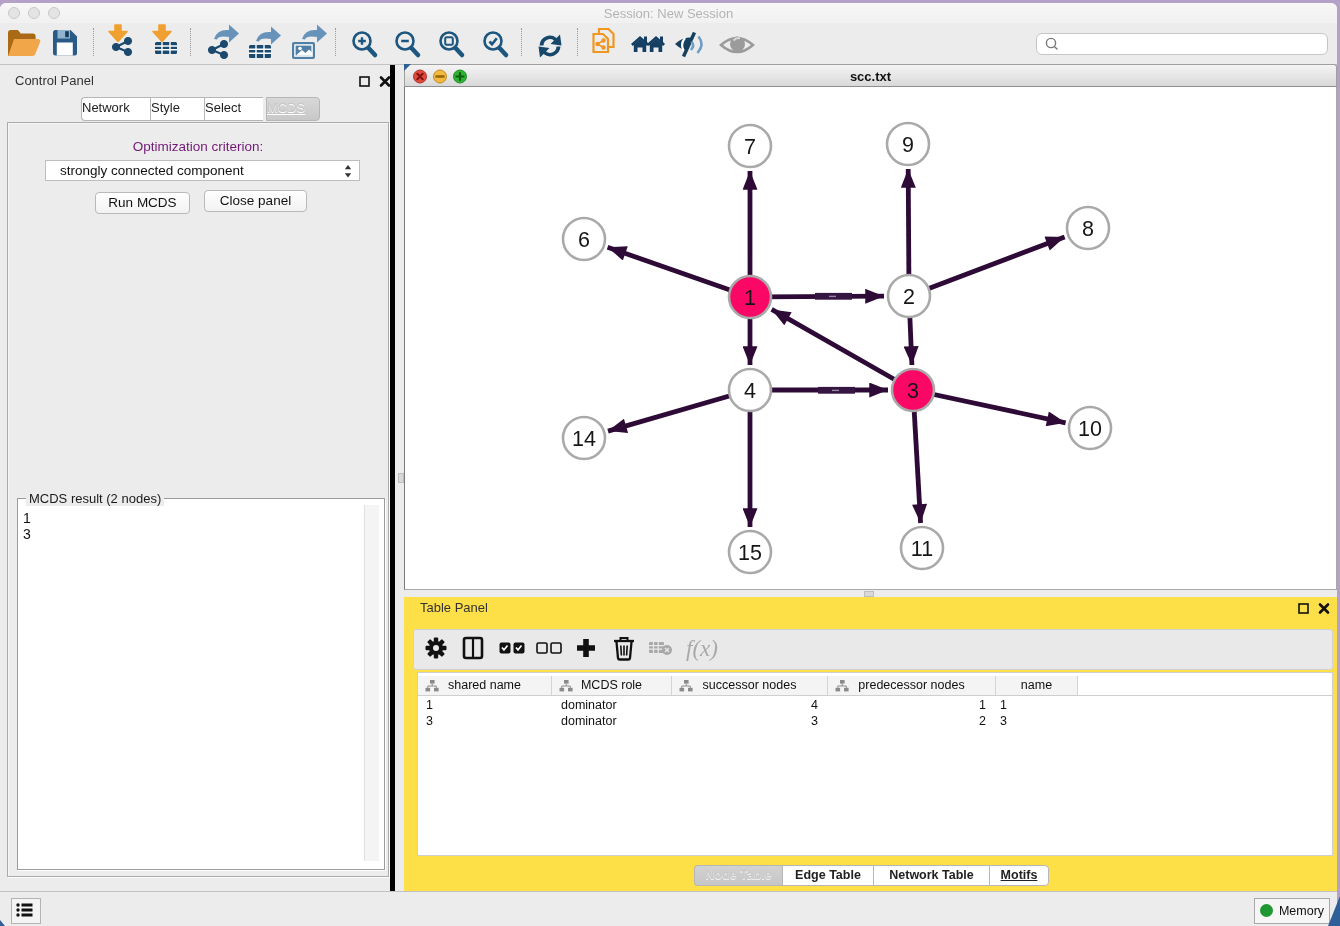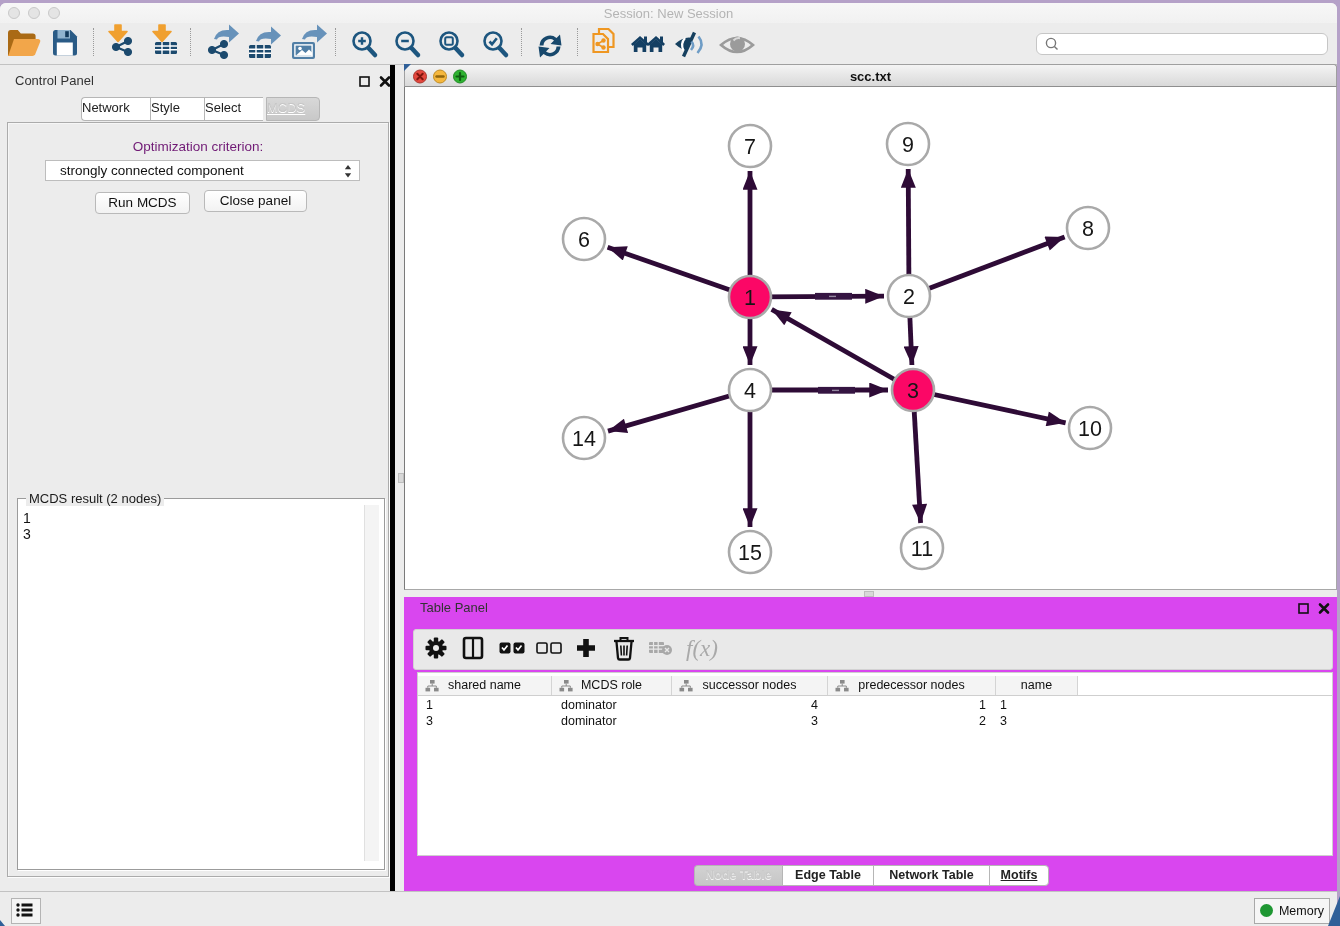--- a/index.html
+++ b/index.html
@@ -24,21 +24,21 @@
 #fieldset{position:absolute;left:9px;top:375px;width:366px;height:370px;border:1px solid #9b9b9b;box-shadow:1px 1px 0 #fff;background:#fff;}
 #legend{position:absolute;left:8px;top:-8px;background:#ececec;padding:0 3px;font-size:13px;color:#1a1a1a;}
 #mtext{position:absolute;left:1px;top:11px;font-size:14px;color:#111;line-height:16px;padding-left:4px;}
 #vscroll{position:absolute;right:5px;top:6px;width:14px;height:356px;background:#f4f4f4;border-left:1px solid #e0e0e0;}
 
 #nwin{position:absolute;left:404px;top:61px;width:933px;height:526px;}
 #ntitle{position:absolute;left:0;top:0;width:100%;height:23px;background:linear-gradient(#f4f4f4,#d9d9d9);border:1px solid #9f9f9f;border-bottom:1px solid #8e8e8e;box-sizing:border-box;border-radius:3px 3px 0 0;}
 #ncontent{position:absolute;left:0;top:23px;width:933px;height:503px;background:#fff;border-left:1px solid #7a7a7a;border-right:1px solid #a8a8a8;border-bottom:1px solid #a8a8a8;box-sizing:border-box;}
 #ntext{position:absolute;top:4px;left:0;width:100%;text-align:center;font-size:13px;font-weight:bold;color:#111;}
 
-#tpanel{position:absolute;left:404px;top:594px;width:933px;height:294px;background:#d946ef;}
+#tpanel{position:absolute;left:404px;top:594px;width:933px;height:294px;background:#fde047;}
 #tptitle{position:absolute;left:16px;top:3px;font-size:13px;color:#333;}
 #ttoolbar{position:absolute;left:9px;top:32px;width:918px;height:39px;background:#e9e9e9;border:1px solid #d2d2d2;border-radius:3px;}
 #ttable{position:absolute;left:13px;top:75px;width:914px;height:182px;background:#fff;border:1px solid #cfcfcf;}
 .th{position:absolute;top:3px;height:19px;border-right:1px solid #d4d4d4;box-sizing:border-box;background:#f4f4f4;font-size:12.5px;color:#111;text-align:center;line-height:18px;}
 .td{position:absolute;font-size:12.5px;color:#111;height:16px;line-height:16px;}
 
 #btabs{position:absolute;left:290px;top:268px;display:flex;}
 .btab{box-sizing:border-box;font-size:12.5px;font-weight:bold;color:#222;background:#fff;border:1px solid #b6b6b6;border-right:none;padding:2px 0 3px;text-align:center;height:21px;}
 .btab.sel{background:linear-gradient(#d2d2d2,#c6c6c6);color:#c9c9c9;text-shadow:0 1px 0 #f5f5f5;}
 

